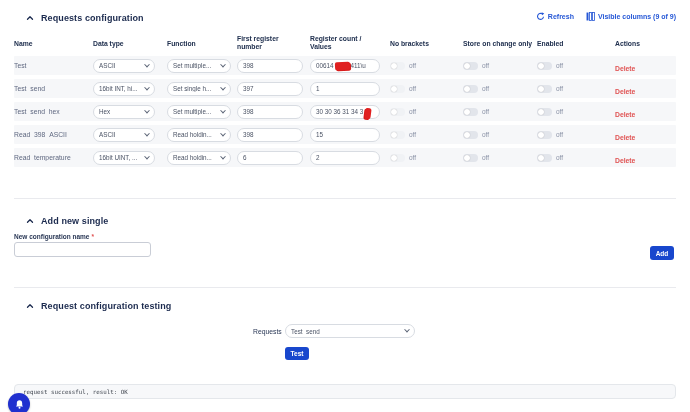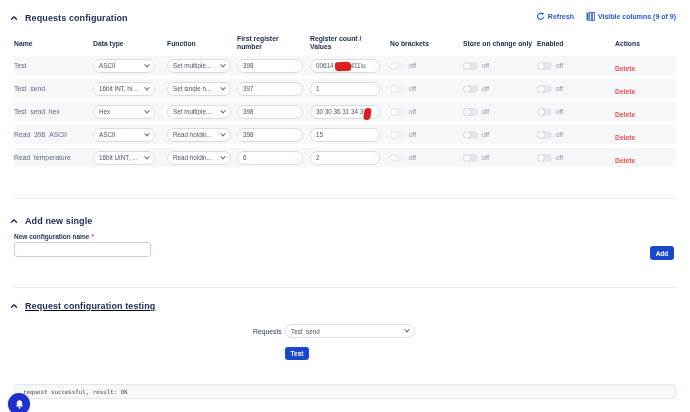--- a/index.html
+++ b/index.html
@@ -1,21 +1,21 @@
 <!DOCTYPE html>
 <html><head>
 <meta charset="utf-8">
 <style>
   * { margin:0; padding:0; box-sizing:border-box; }
   html,body { width:690px; height:412px; background:#ffffff; overflow:hidden;
               font-family:"Liberation Sans", sans-serif; }
   .page { position:relative; width:690px; height:412px; }
 
   
-  .sec-head { position:absolute; left:10px; display:flex; align-items:center; gap:7px;
+  .sec-head { position:absolute; left:26px; display:flex; align-items:center; gap:7px;
               cursor:pointer; }
   .sec-title { font-size:9px; font-weight:700; color:#1b2a4e; letter-spacing:.1px; }
   .chev-up { width:8px; height:8px; flex:0 0 auto; }
 
   
   .top-controls { position:absolute; top:12px; right:14px; display:flex; align-items:center; gap:12px; }
   .link-btn { display:flex; align-items:center; gap:3px; color:#2557d6; font-size:7px;
               font-weight:700; cursor:pointer; }
 
   
@@ -399,21 +399,21 @@
   </div>
 
   <div class="field-label">
     <span>New configuration name</span><span class="req">*</span>
   </div>
   <input class="text-input" type="text" value="" style="">
   <button class="btn add-btn">Add</button>
 
   <div class="divider" style="top:287px;"></div>
 
-  <div class="sec-head" style="top:301px;text-decoration:underline;">
+  <div class="sec-head" style="top:301px;">
     <svg class="chev-up" viewBox="0 0 8 8">
         <path d="M1.5 5.3 L4 2.8 L6.5 5.3" fill="none" stroke="#1b2a4e" stroke-width="1.3" stroke-linecap="round" stroke-linejoin="round"></path>
       </svg>
     <span class="sec-title">Request configuration testing</span>
   </div>
 
   <div class="req-label">Requests</div>
   <div class="ctl select req-select">
     <span class="txt">Test_send</span>
     <span class="chev-dn"></span>

